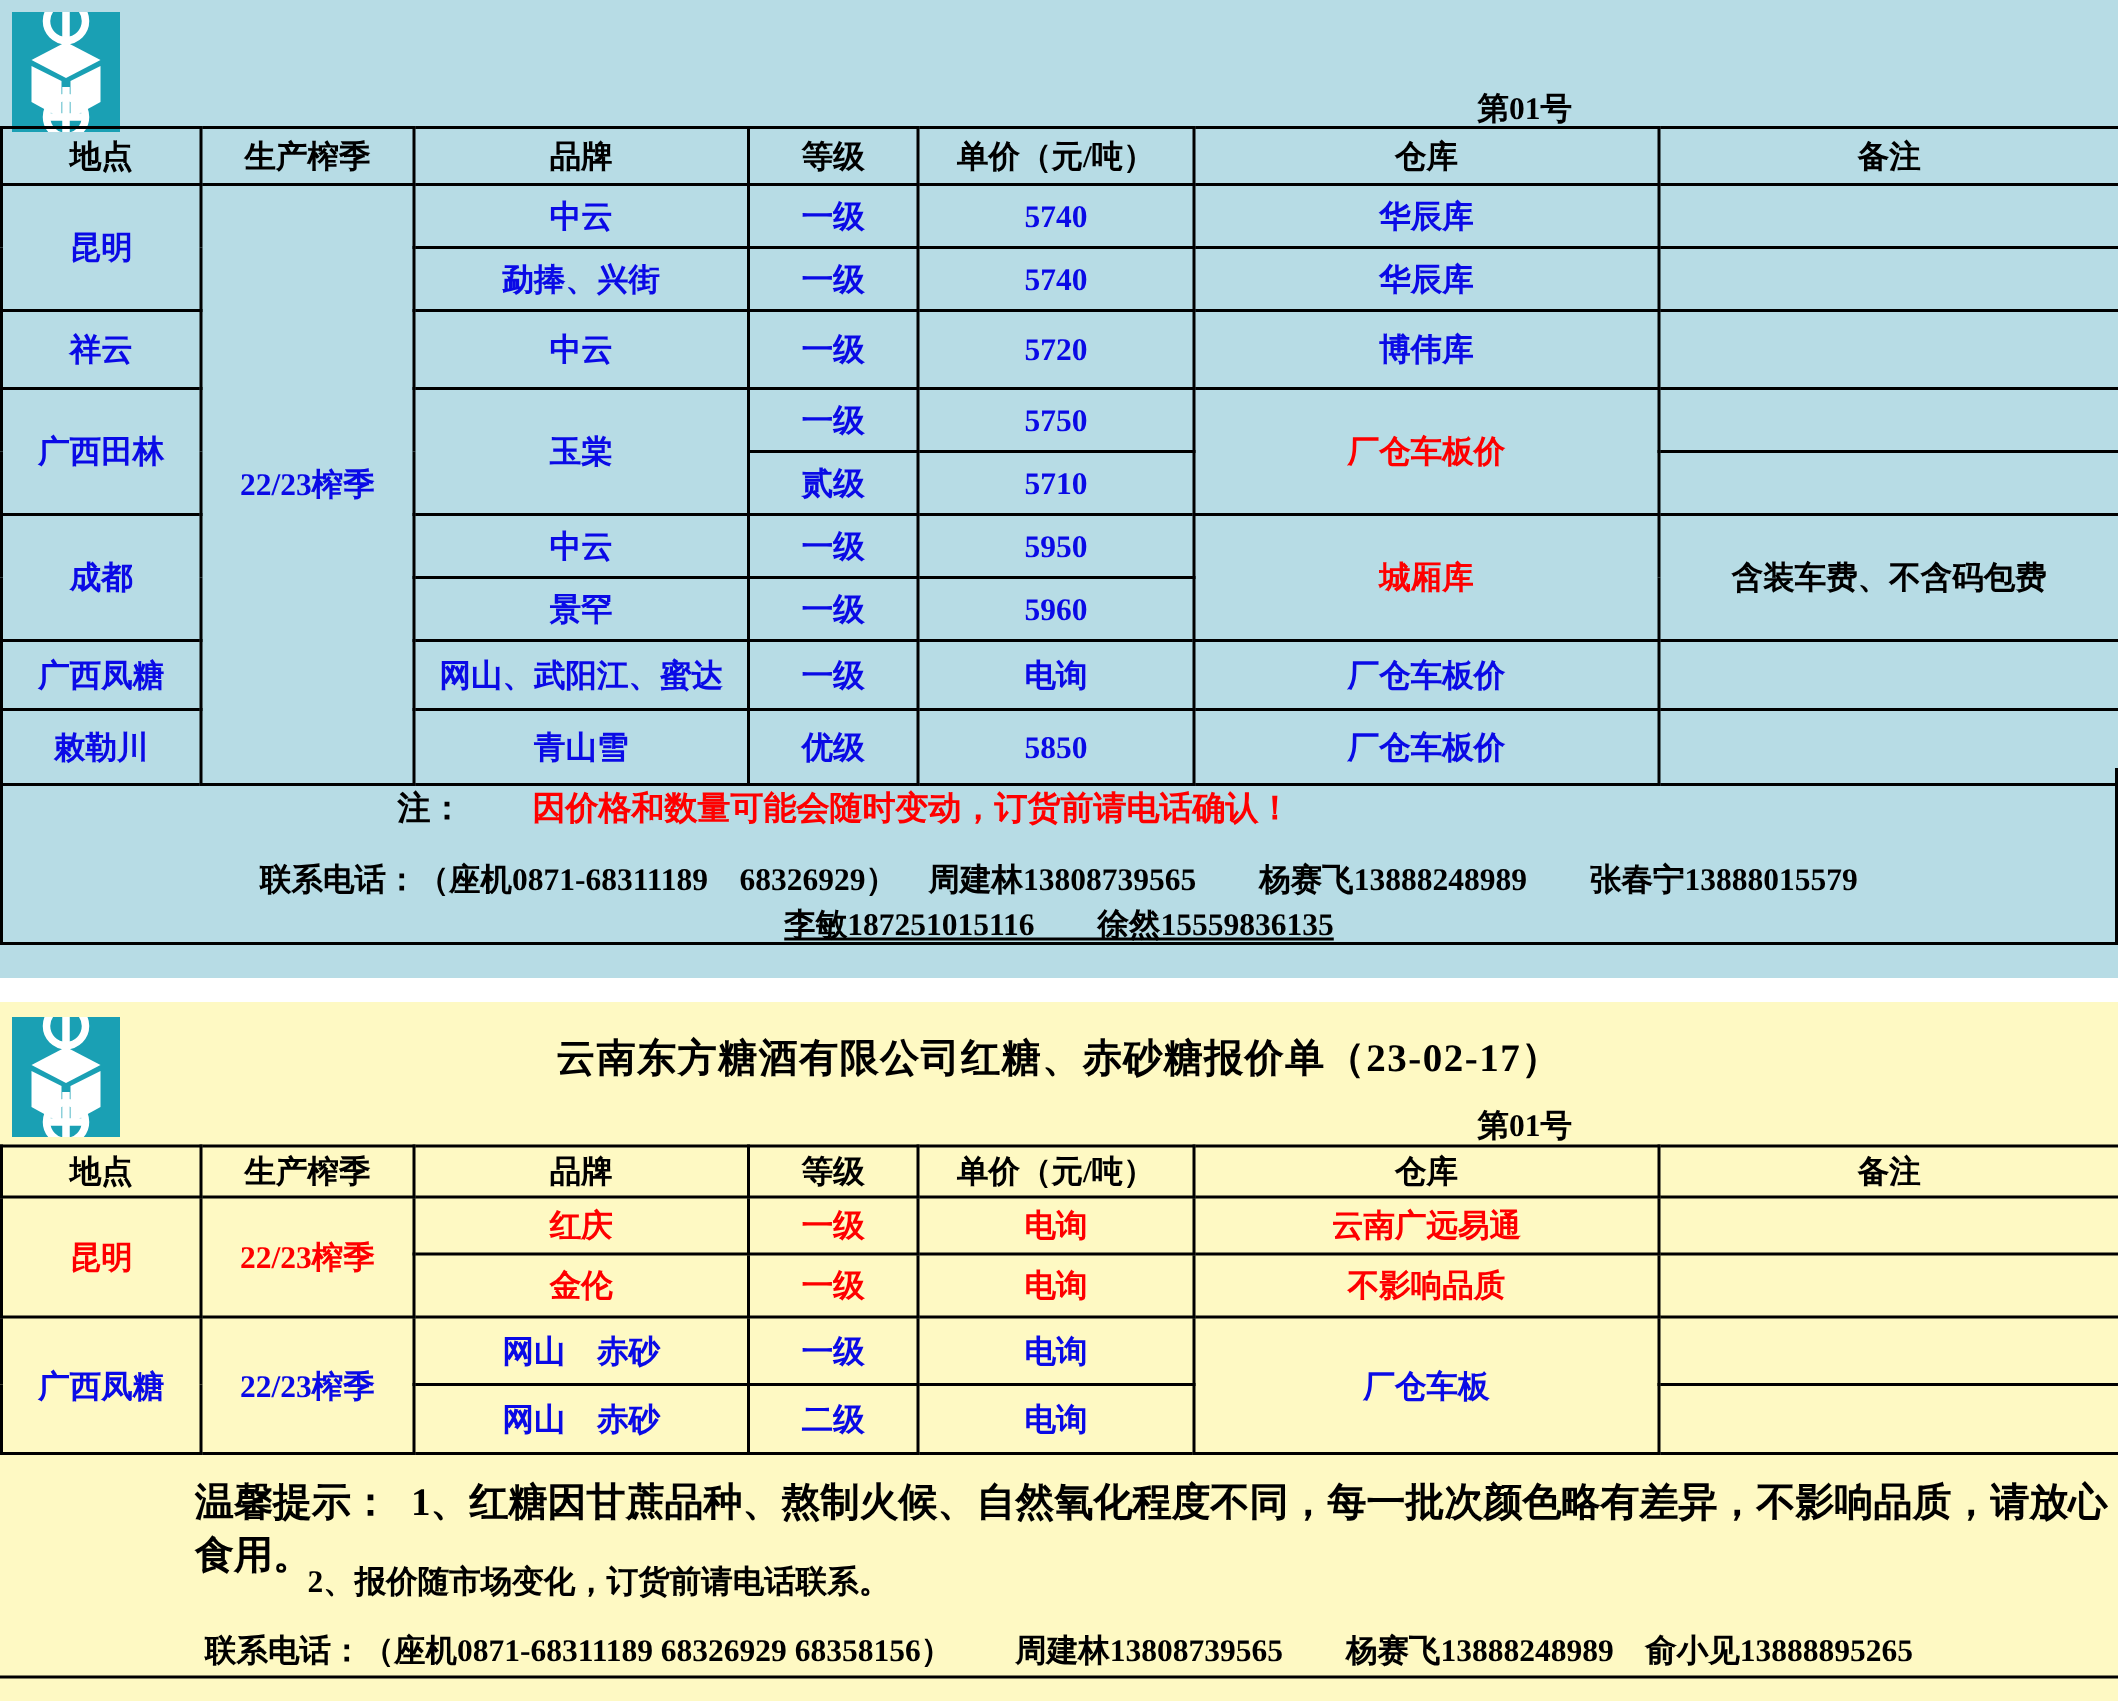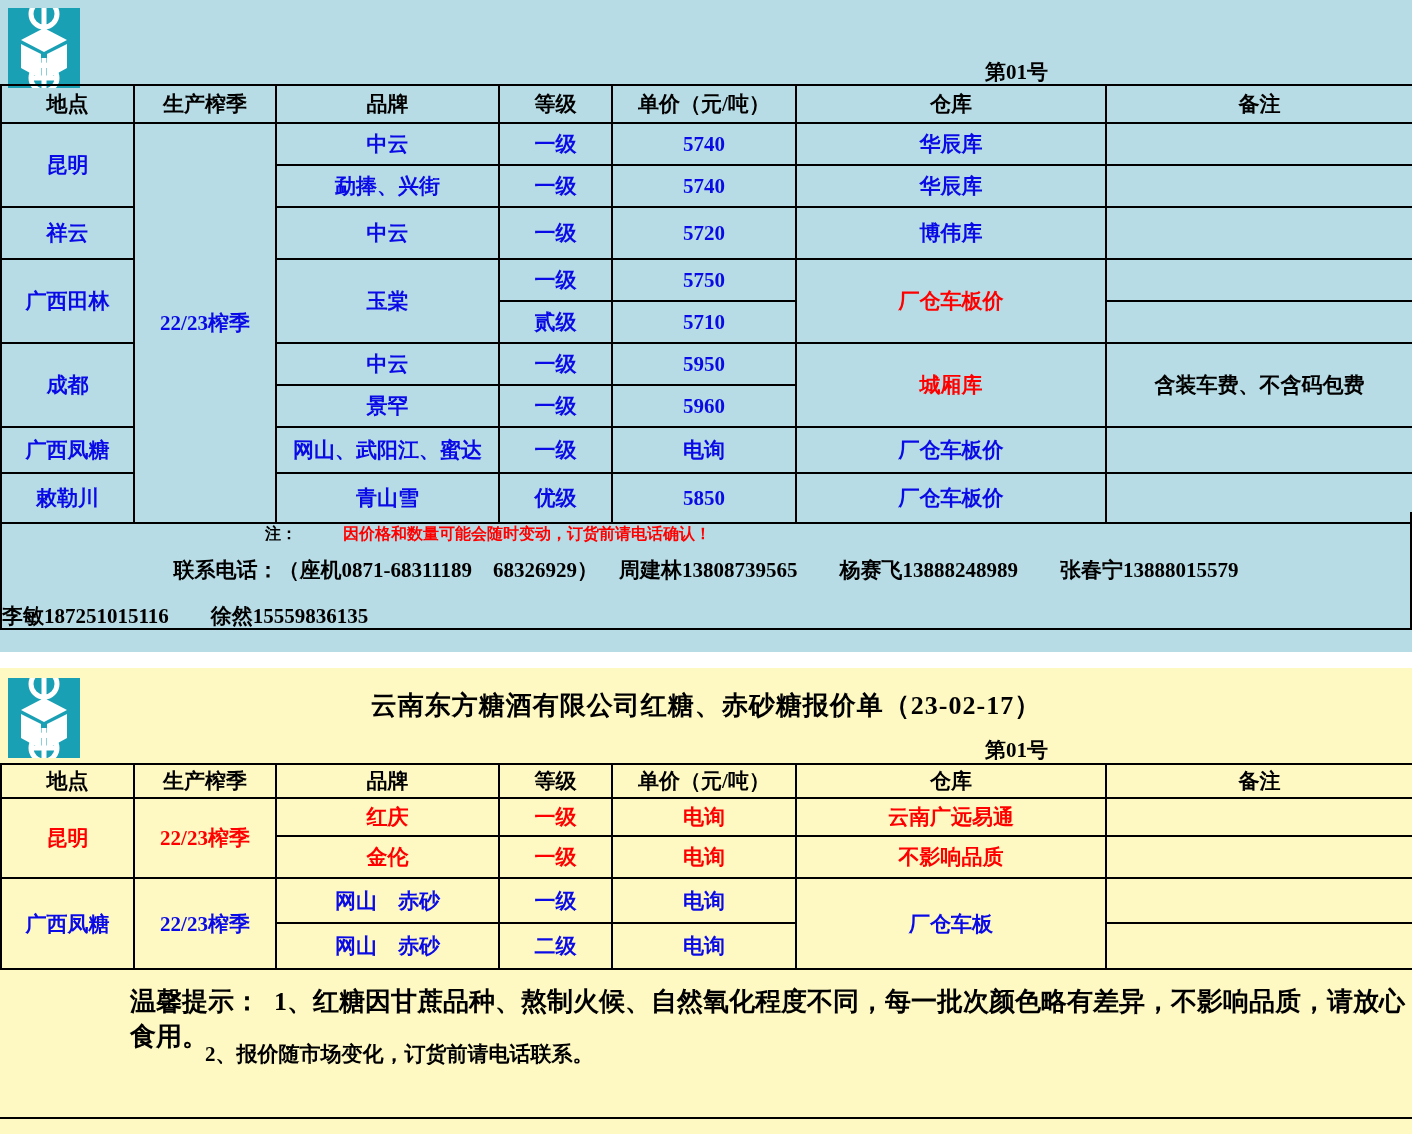--- a/index.html
+++ b/index.html
@@ -36,24 +36,24 @@
     border:2px solid #000; padding:0; text-align:center; vertical-align:middle;
     font-size:21px; font-weight:bold; overflow:hidden;
   }
   .c-blue { color:#0a0ae6; }
   .c-red  { color:#fe0000; }
 
   .notes-region {
     position:absolute; top:512px; left:0; width:1408px; height:116px;
     border:2px solid #000; border-top:none;
   }
-  .note-line { position:absolute; top:12px; left:263px; font-size:16px; }
+  .note-line { position:absolute; top:12px; left:263px; font-size:22px; }
   .note-line .red-note { color:#fe0000; margin-left:46px; }
-  .contact-line1 { position:absolute; top:44px; left:0; width:100%; text-align:center; font-size:21px; }
-  .contact-line2 { position:absolute; top:90px; left:0; width:100%; text-align:left; font-size:21px; }
+  .contact-line1 { position:absolute; top:60px; left:0; width:100%; text-align:center; font-size:21px; }
+  .contact-line2 { position:absolute; top:90px; left:0; width:100%; text-align:center; font-size:21px;text-decoration:underline; }
 
   .tip-line1 { position:absolute; top:316px; left:130px; font-size:26px; }
   .tip-line2 { position:absolute; top:372px; left:205px; font-size:21px; }
   .contact-line3 { position:absolute; top:418px; left:0; width:100%; text-align:center; font-size:21px; }
   .bottom-rule { position:absolute; top:449px; left:0; width:100%; border-top:2px solid #000; }
 </style>
 </head>
 <body>
 
 <div class="sheet" id="sheet1">
@@ -240,14 +240,15 @@
       <td class="c-blue">电询</td>
       <td></td>
     </tr>
   </tbody>
     </table>
 
   <div class="tip-line1">
     <span>温馨提示：</span><span style="margin-left:14px">1、红糖因甘蔗品种、熬制火候、自然氧化程度不同，每一批次颜色略有差异，不影响品质，请放心食用。</span>
   </div>
   <div class="tip-line2">2、报价随市场变化，订货前请电话联系。</div>
+  <div class="contact-line3">联系电话：（座机0871-68311189 68326929 68358156）　　周建林13808739565　　杨赛飞13888248989　俞小见13888895265</div>
   <div class="bottom-rule"></div>
 </div>
 
 </body></html>

